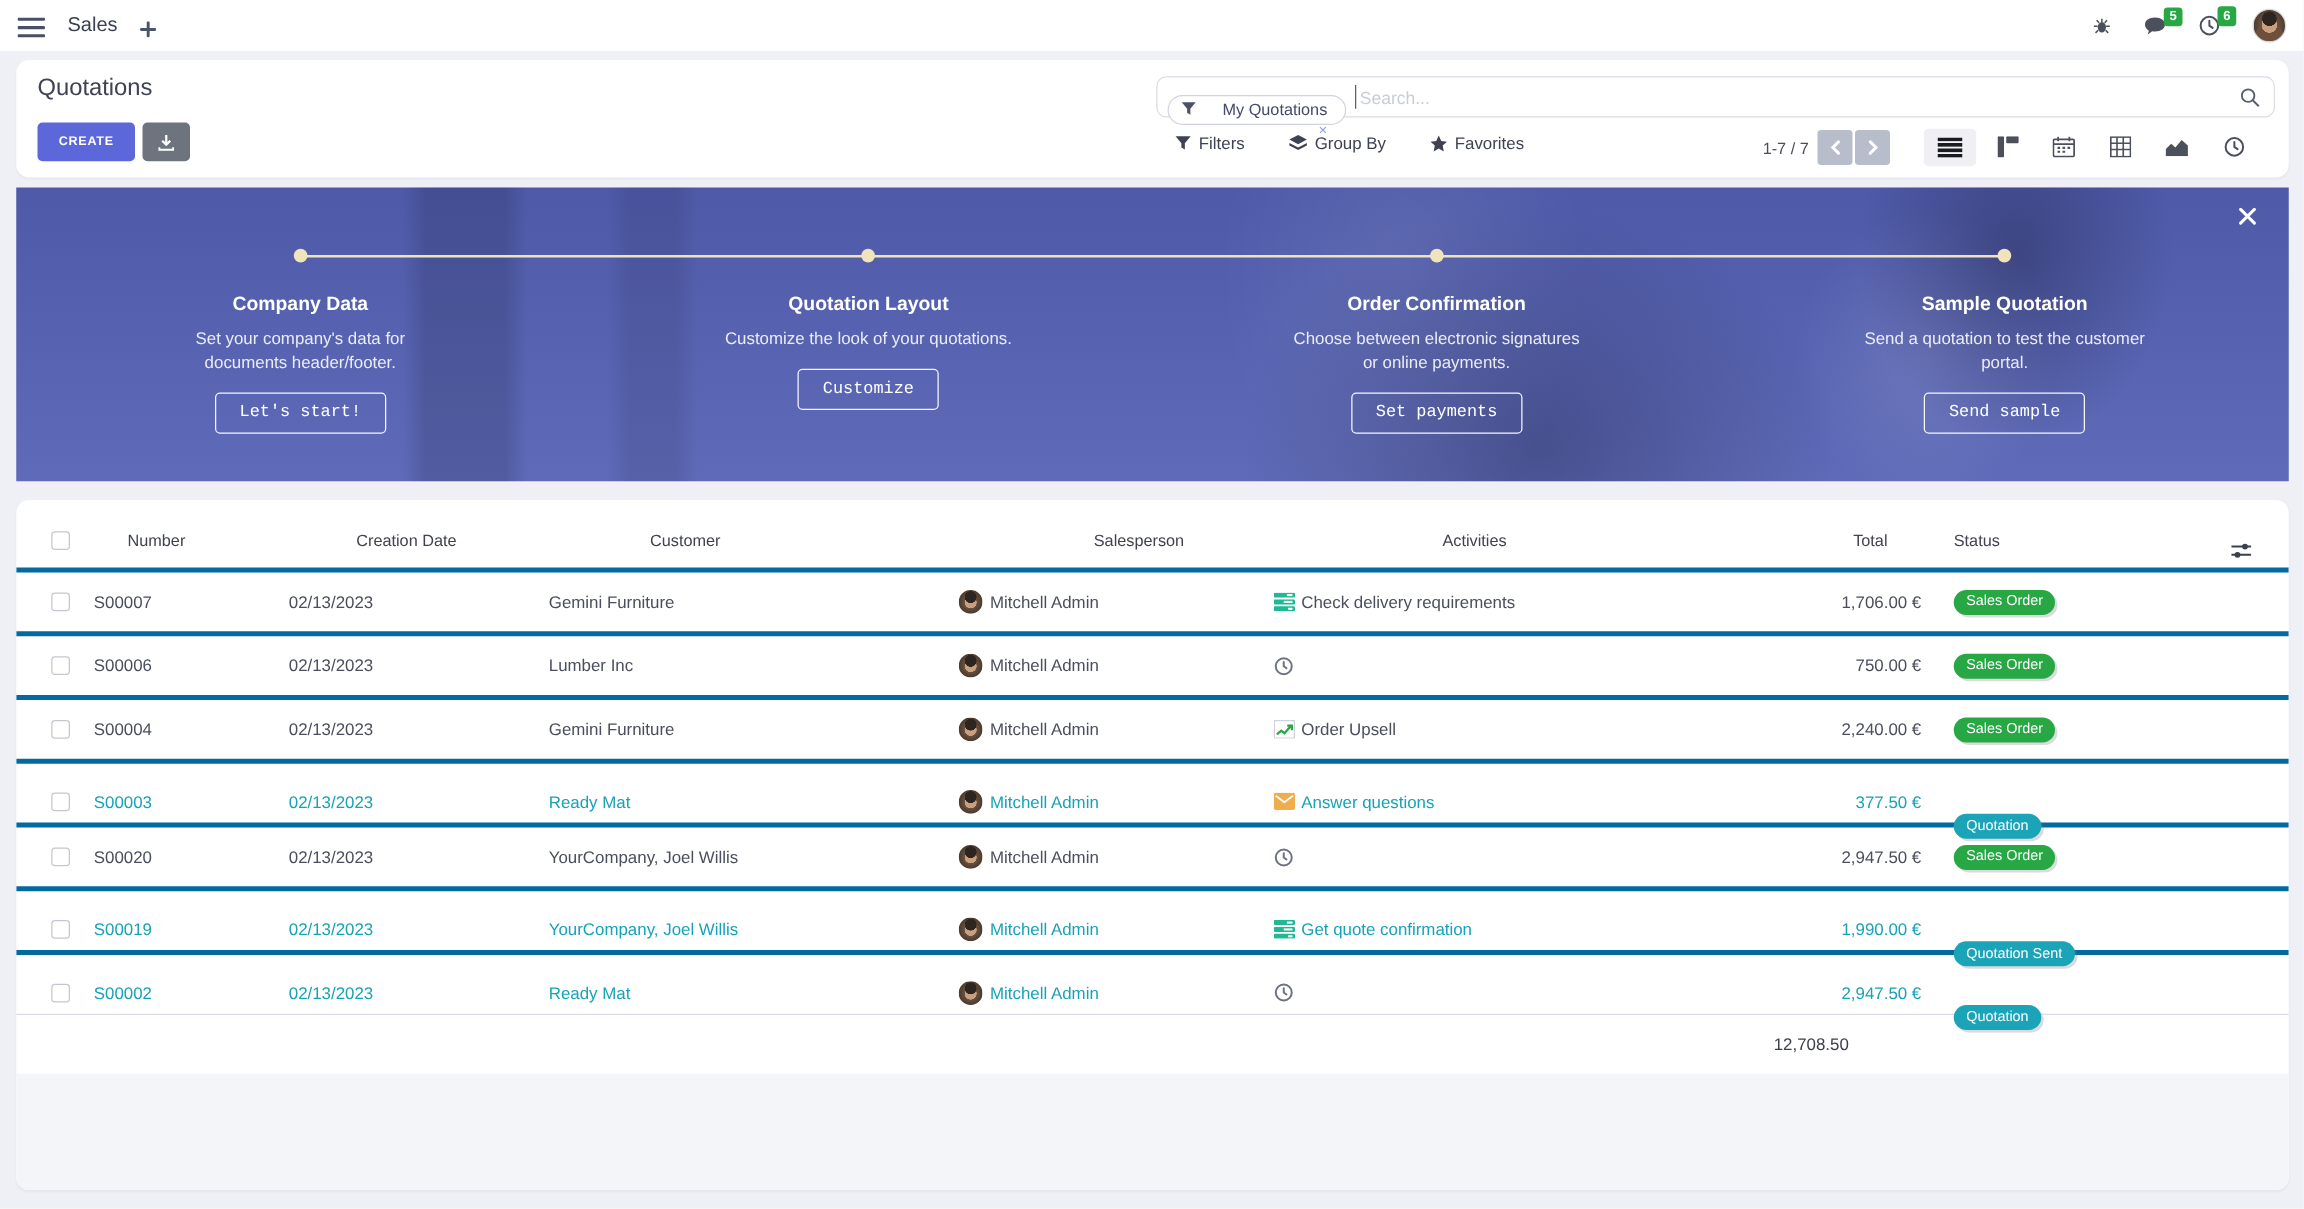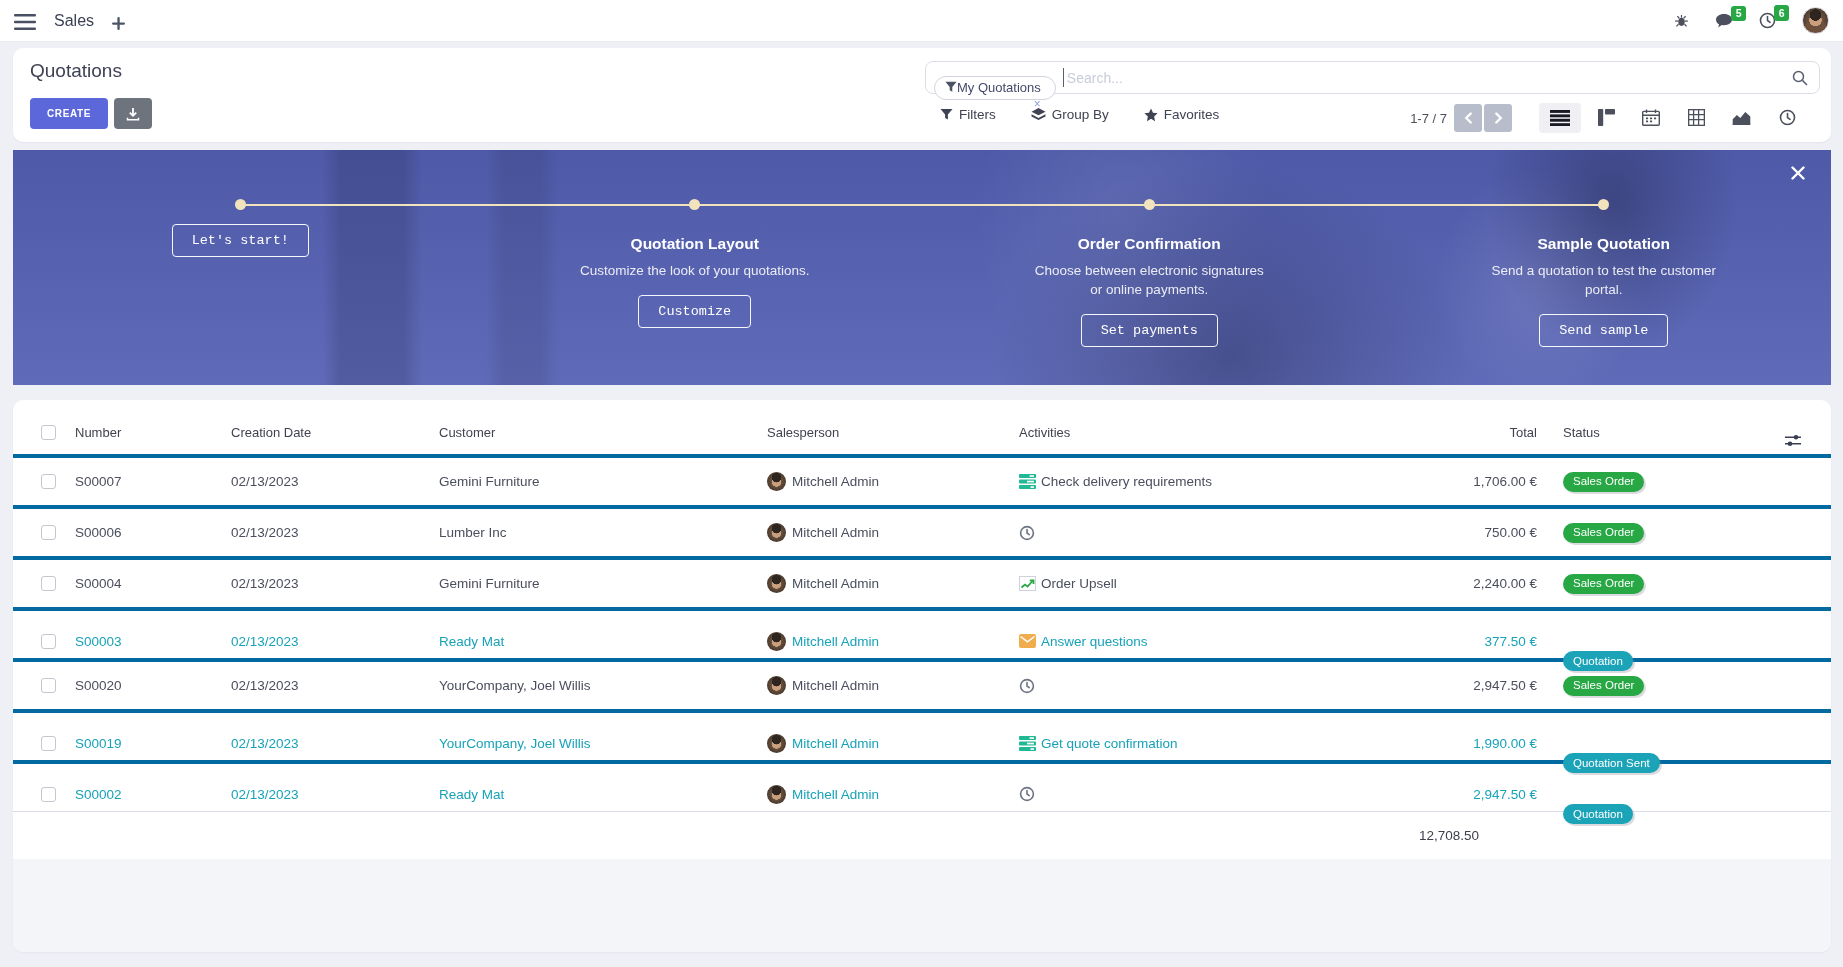--- a/index.html
+++ b/index.html
@@ -50,21 +50,21 @@
     background:#6d747e; border:none; border-radius:4px; width:38px; height:31px;
     display:flex; align-items:center; justify-content:center; cursor:pointer;
   }
   
   .search-box {
     position:absolute; left:912px; right:11px; top:13px; height:33px;
     background:#fff; border:1px solid #dcdce6; border-radius:8px;
     display:flex; align-items:center; padding:0 34px 0 8px;
   }
   .facet {
-    position:relative; display:flex; align-items:center; gap:0;
+    position:relative; display:flex; align-items:center; gap:21px;
     border:1px solid #d3d3e0; border-radius:14px; padding:3px 14px 4px 10px;
     background:#fff; cursor:pointer;margin-top:20px;
   }
   .facet-label { font-size:13px; color:#45496a; white-space:nowrap; }
   .facet-remove {
     position:absolute; right:14px; bottom:-12px; font-size:12px; color:#8e9fe0;
   }
   .search-caret { width:1px; height:19px; background:#5a5f70; margin-left:7px; }
   .search-input {
     border:none; outline:none; flex:1; font-size:14px; font-family:inherit;
@@ -117,21 +117,21 @@
     position:absolute; left:13px; right:12px; top:400px; bottom:15px;
     background:#fff; border-radius:10px; box-shadow:0 1px 2px rgba(40,40,80,.05);
     display:flex; flex-direction:column; overflow:hidden;
   }
   .table-wrap { padding-top:10px; position:relative; }
   .trow {
     display:grid;
     grid-template-columns:48px 156px 208px 328px 252px 1fr 180px 230px;
     padding:0 60px 0 14px; align-items:center;
   }
-  .thead { height:44px; font-size:13px; color:#40434f; position:relative; }
+  .thead { height:44px; font-size:13px; color:#40434f; position:relative;gap:27px; }
   .tbody-row { height:51px; border-top:4px solid #0369a1; font-size:13.5px; cursor:pointer; }
   .tfoot { height:48px; border-top:1px solid #dcdce4; font-size:13.5px; }
   .cell-total, .h-total { text-align:right; padding-right:4px; }
   .h-status, .cell-status { padding-left:22px; }
   .checkbox {
     width:15px; height:15px; border:1px solid #c4c7d2; border-radius:3px;
     background:#fff; margin-left:14px; cursor:pointer;
   }
   .cell-activity { display:flex; align-items:center; gap:5px; overflow:hidden; white-space:nowrap; }
   .sp { display:flex; align-items:center; gap:6px; }
@@ -325,20 +325,22 @@
 <div class="banner">
   <span class="banner-close">
     <svg width="14" height="14" viewBox="0 0 14 14" stroke="#fff" stroke-width="2.4" stroke-linecap="round">
         <path d="M1.5 1.5l11 11M12.5 1.5l-11 11"></path>
       </svg>
   </span>
   <div class="banner-line"></div>
   <div class="banner-steps">
     <div class="step">
       <div class="step-dot"></div>
+      <div class="step-title">Company Data</div>
+      <div class="step-desc">Set your company's data for documents header/footer.</div>
       <button class="step-btn">Let's start!</button>
     </div>
     <div class="step">
       <div class="step-dot"></div>
       <div class="step-title">Quotation Layout</div>
       <div class="step-desc">Customize the look of your quotations.</div>
       <button class="step-btn">Customize</button>
     </div>
     <div class="step">
       <div class="step-dot"></div>

